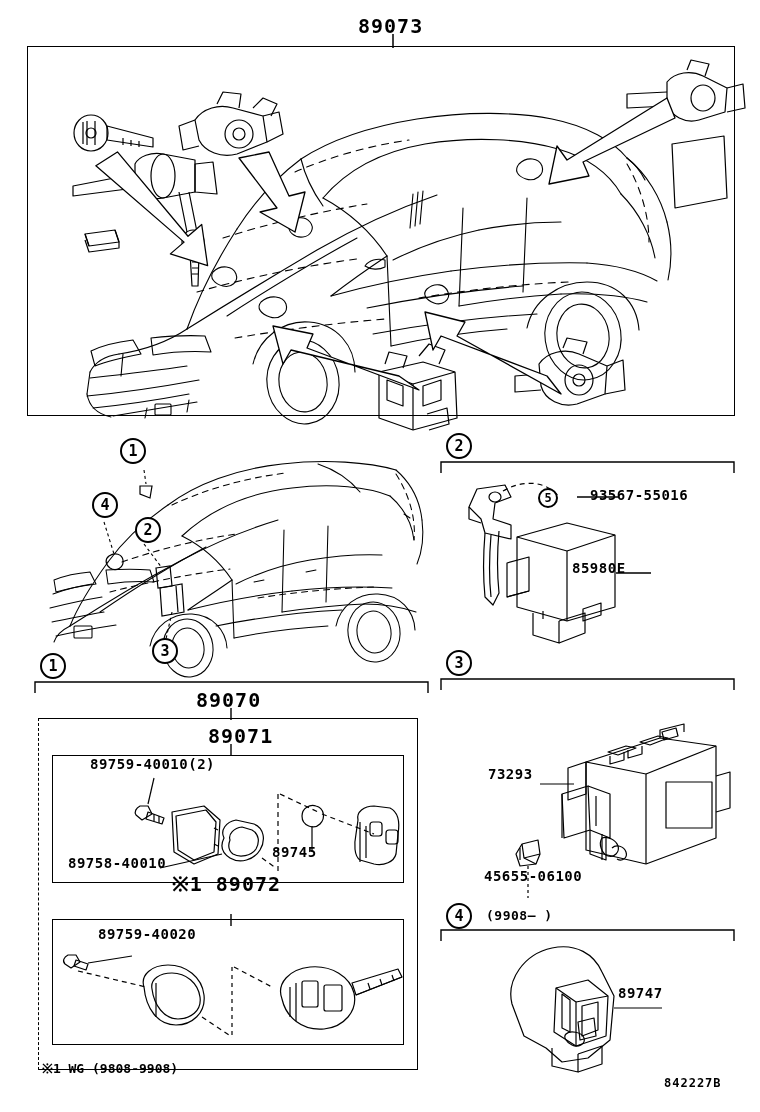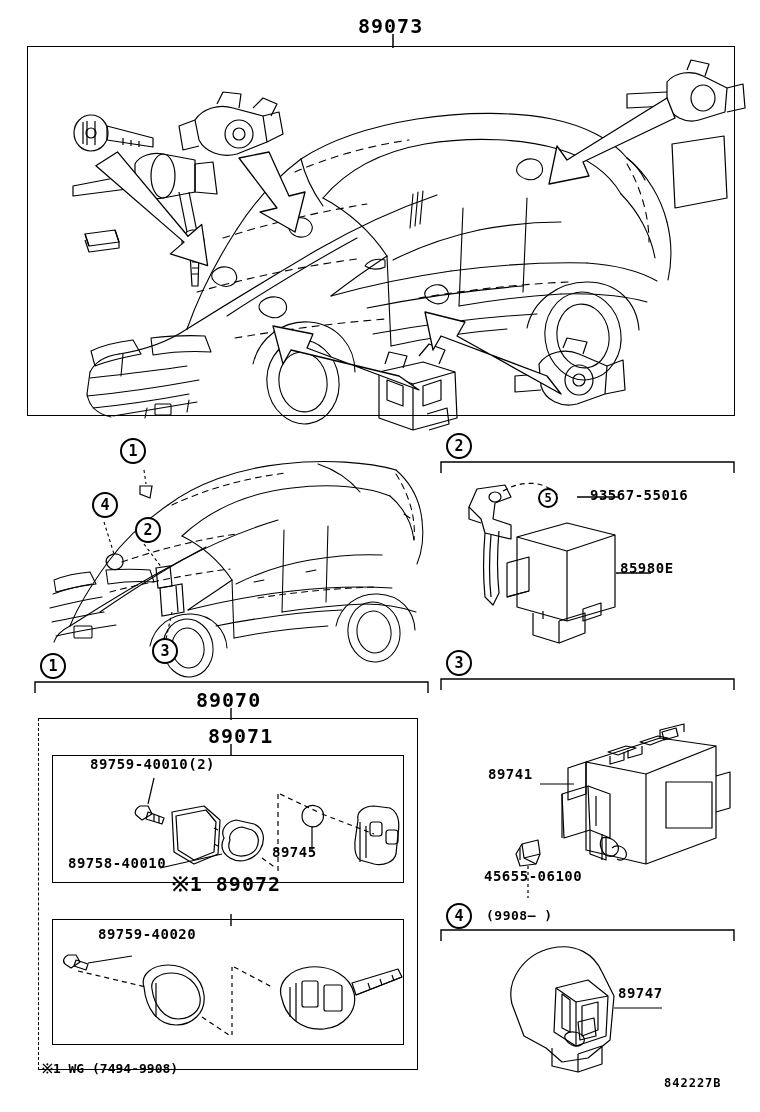--- a/index.html
+++ b/index.html
@@ -346,21 +346,21 @@
       <line x1="161" y1="100" x2="196" y2="100" stroke-dasharray="1 0"></line>
     </g>
 
     <g class="ln" stroke-width="1.3">
       <line x1="122" y1="24" x2="164" y2="24"></line>
     </g>
   </svg>
 
   <div class="abs bubble sm" style="left:538px;top:488px;">5</div>
   <div class="abs partno" style="left:590px;top:488px;">93567-55016</div>
-  <div class="abs partno" style="left:620px;top:561px;">85980E</div>
+  <div class="abs partno" style="left:572px;top:561px;">85980E</div>
 
   <div class="abs bubble" style="left:40px;top:653px;">1</div>
   <svg class="abs" style="left:34px;top:680px;" width="396" height="14">
     <path class="ln" d="M1 13 L1 2 L394 2 L394 13" stroke-width="1.4"></path>
   </svg>
 
   <div class="abs title-no" style="left:196px;top:688px;">89070</div>
   <svg class="abs" style="left:228px;top:708px;" width="6" height="12">
     <line class="ln" x1="3" y1="0" x2="3" y2="12" stroke-width="1.4"></line>
   </svg>
@@ -494,21 +494,21 @@
 
       <path d="M72 154 L88 150 L90 164 L86 174 L70 176 L66 164 Z"></path>
       <path d="M72 154 L74 168 L86 174"></path>
       <path d="M74 168 L90 164"></path>
       <path d="M70 158 L70 170"></path>
 
       <line x1="78" y1="176" x2="78" y2="208" stroke-dasharray="3 3"></line>
     </g>
   </svg>
 
-  <div class="abs partno" style="left:488px;top:767px;">89741</div>
+  <div class="abs partno" style="left:488px;top:767px;">73293</div>
   <div class="abs partno" style="left:484px;top:869px;">45655-06100</div>
 
   <div class="abs bubble" style="left:446px;top:903px;">4</div>
   <div class="abs daterange" style="left:486px;top:908px;">(9908—        )</div>
   <svg class="abs" style="left:440px;top:928px;" width="296" height="14">
     <path class="ln" d="M1 13 L1 2 L294 2 L294 13" stroke-width="1.4"></path>
   </svg>
 
   <svg class="abs" style="left:490px;top:940px;" width="250" height="130" viewBox="0 0 250 130">
     <g class="ln" stroke-width="1.2" fill="none" stroke-linejoin="round">
@@ -527,16 +527,16 @@
 
       <path d="M62 108 L62 126 L88 132 L88 114"></path>
       <path d="M88 114 L112 106 L112 124 L88 132"></path>
 
       <line x1="124" y1="68" x2="172" y2="68"></line>
     </g>
   </svg>
 
   <div class="abs partno" style="left:618px;top:986px;">89747</div>
 
-  <div class="abs footnote" style="left:42px;top:1059px;">※1 WG (7494-9908)</div>
+  <div class="abs footnote" style="left:42px;top:1059px;">※1 WG (9808-9908)</div>
   <div class="abs diagid" style="left:664px;top:1076px;">842227B</div>
 
 </div>
 
 </body></html>

